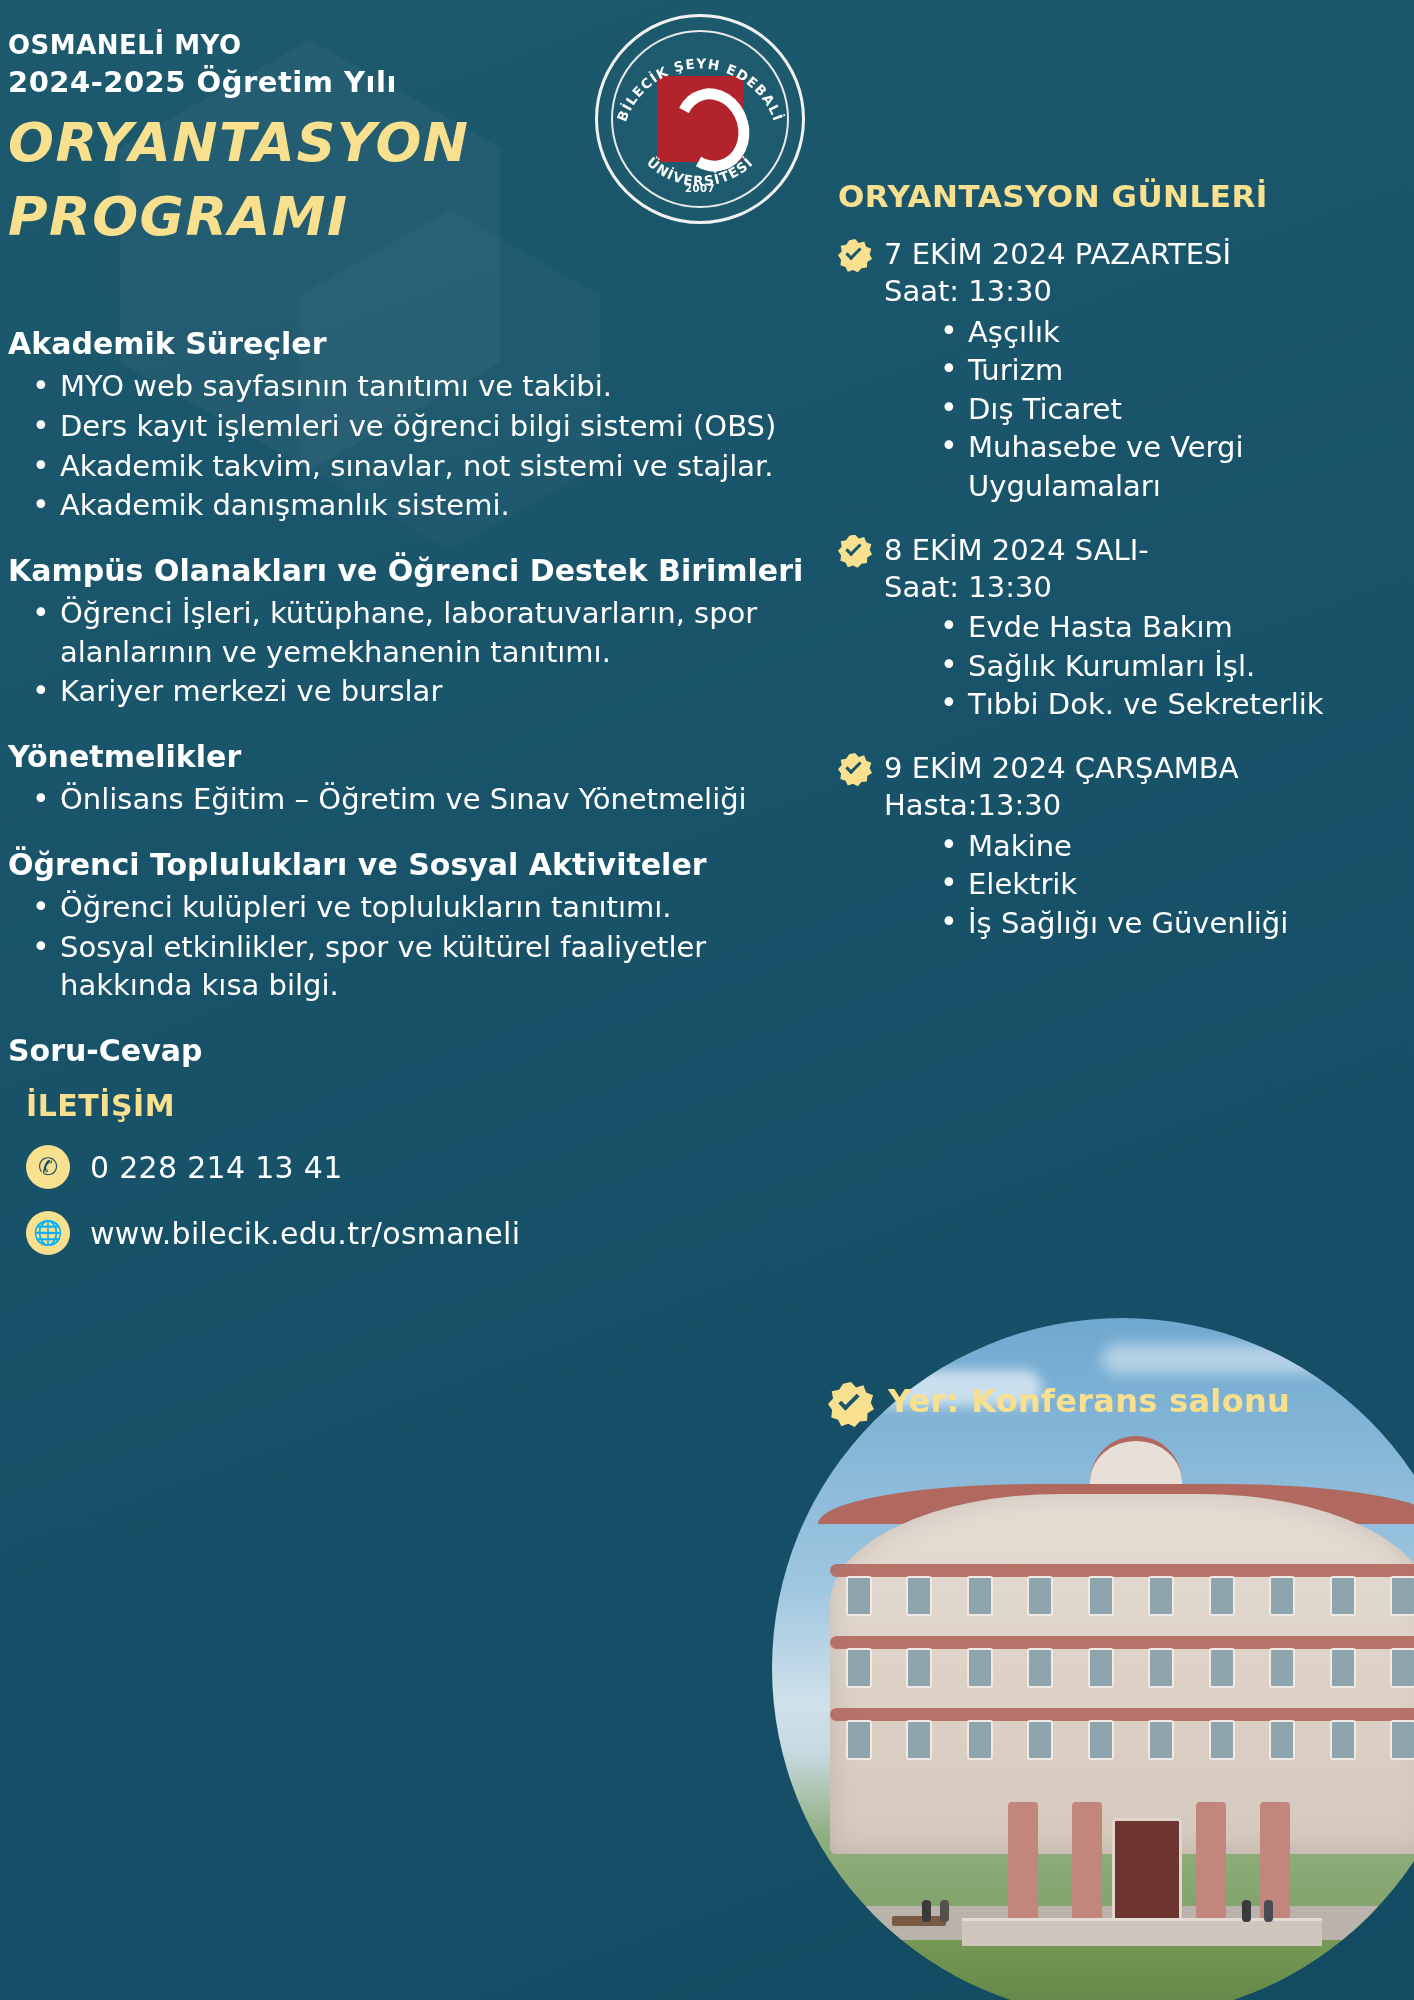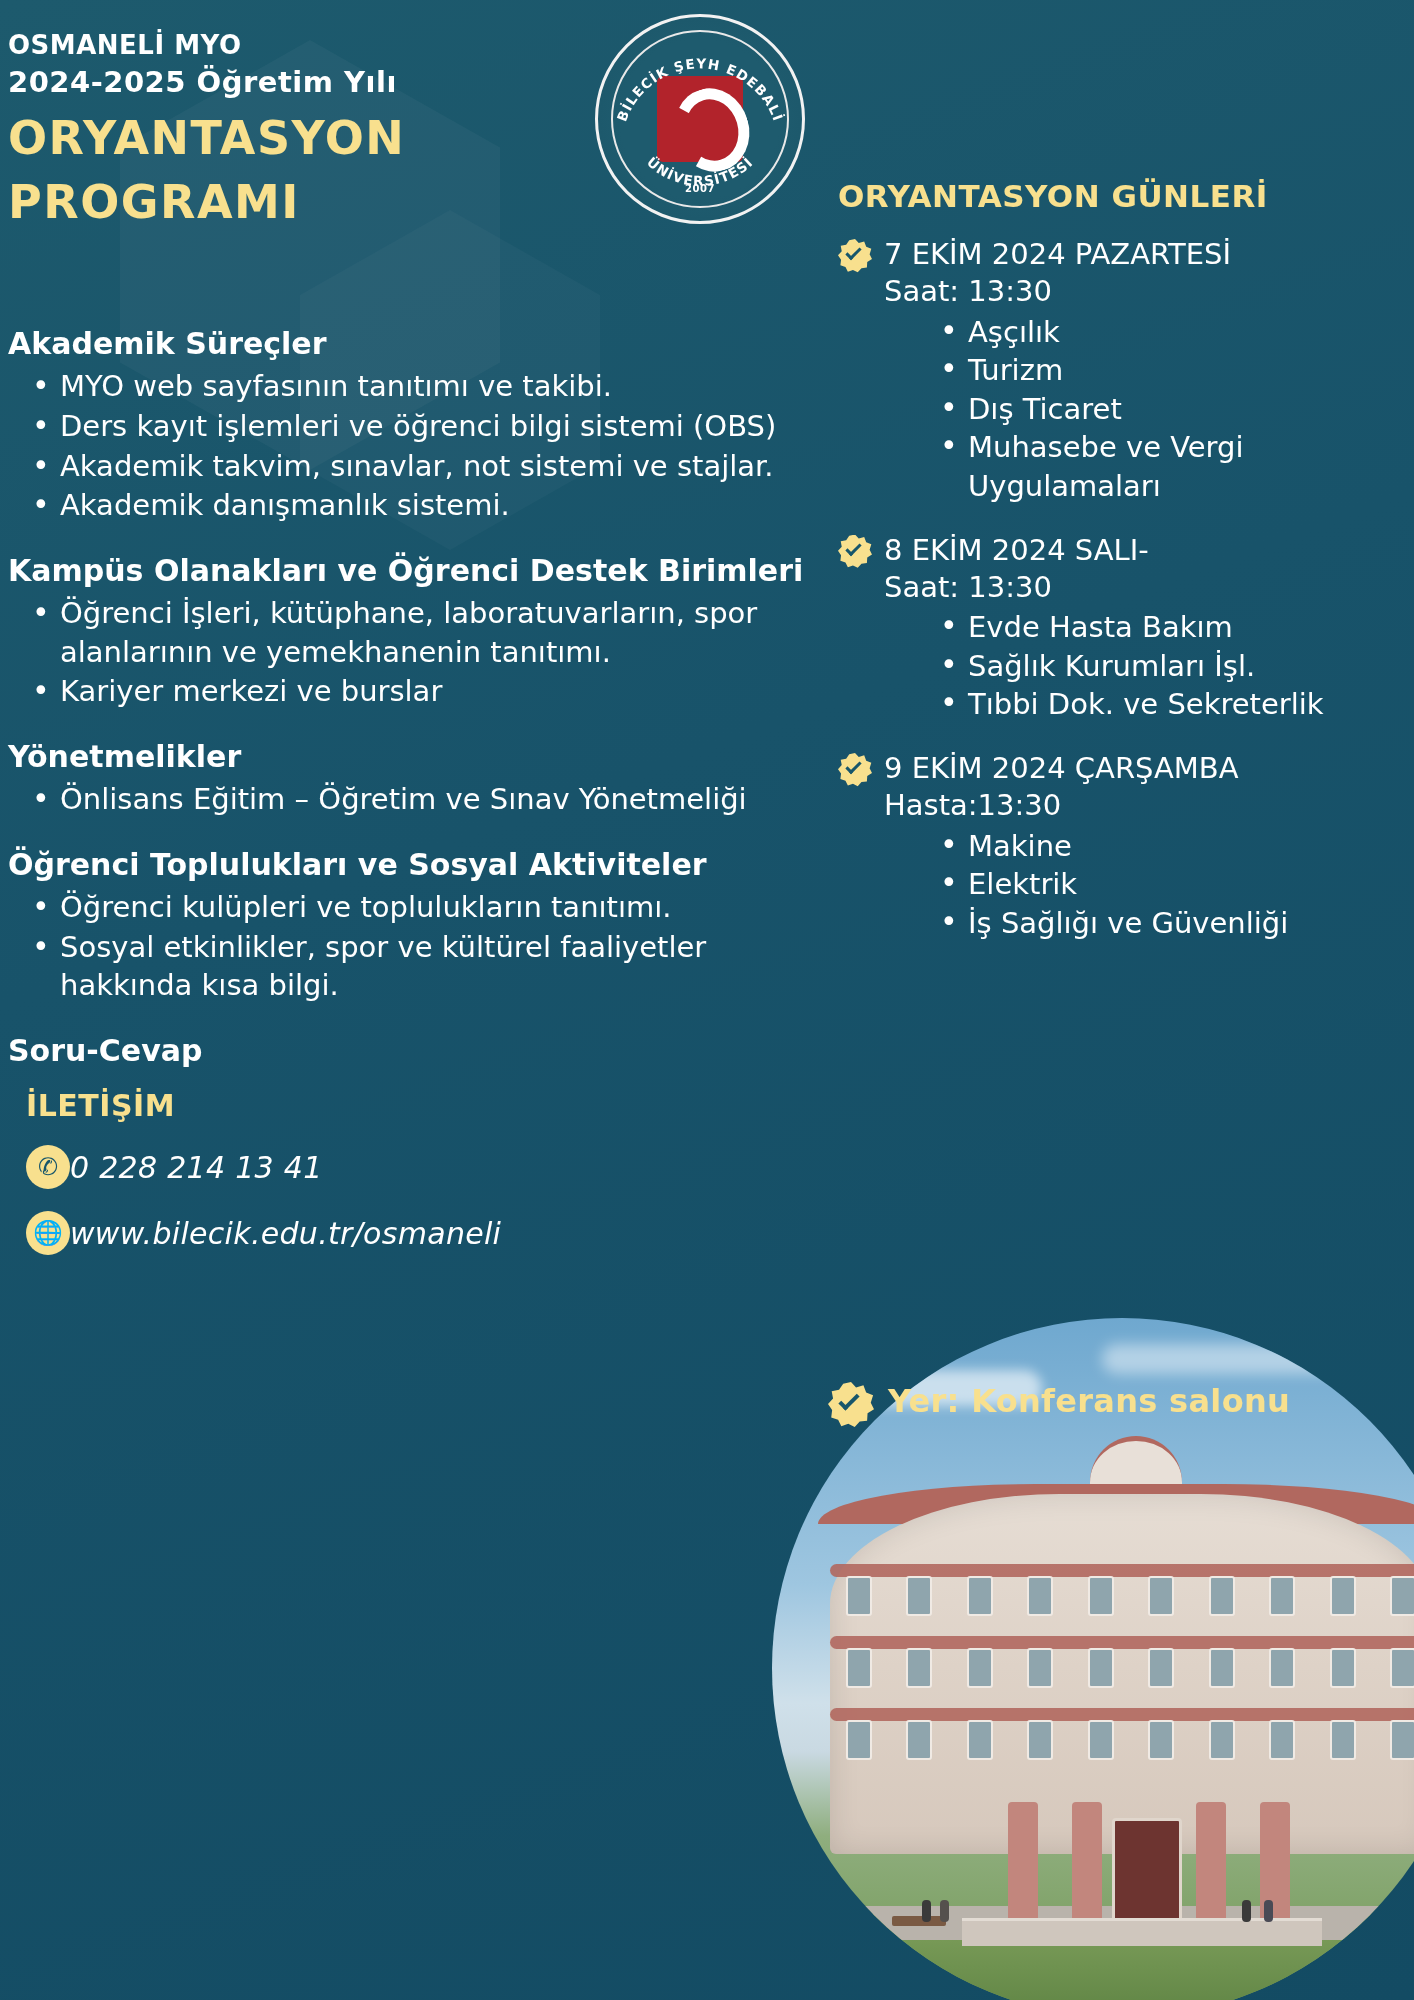--- a/index.html
+++ b/index.html
@@ -55,25 +55,26 @@
   }
   .h-line2 {
     color: #ffffff;
     font-size: 29px;
     font-weight: bold;
     letter-spacing: 0.5px;
     line-height: 1.35;
   }
   .h-big {
     color: #f8e08e;
-    font-size: 46px;
+    font-size: 54px;
     font-weight: bold;
     letter-spacing: 1.5px;
     line-height: 1.22;
     margin-top: 8px;
+    font-style: italic;
   }
 
   
   .logo {
     position: absolute;
     left: 595px;
     top: 14px;
     width: 210px;
     height: 210px;
   }
@@ -175,22 +176,22 @@
     color: #17566b;
     display: flex;
     align-items: center;
     justify-content: center;
     font-size: 24px;
     flex: none;
   }
   .contact-row .ctext {
     color: #ffffff;
     font-size: 30px;
+    margin-left: 20px;
     letter-spacing: 0.3px;
-    font-style: italic;
   }
 
   
   .right-col {
     position: absolute;
     left: 838px;
     top: 178px;
     width: 570px;
   }
   .right-title {

